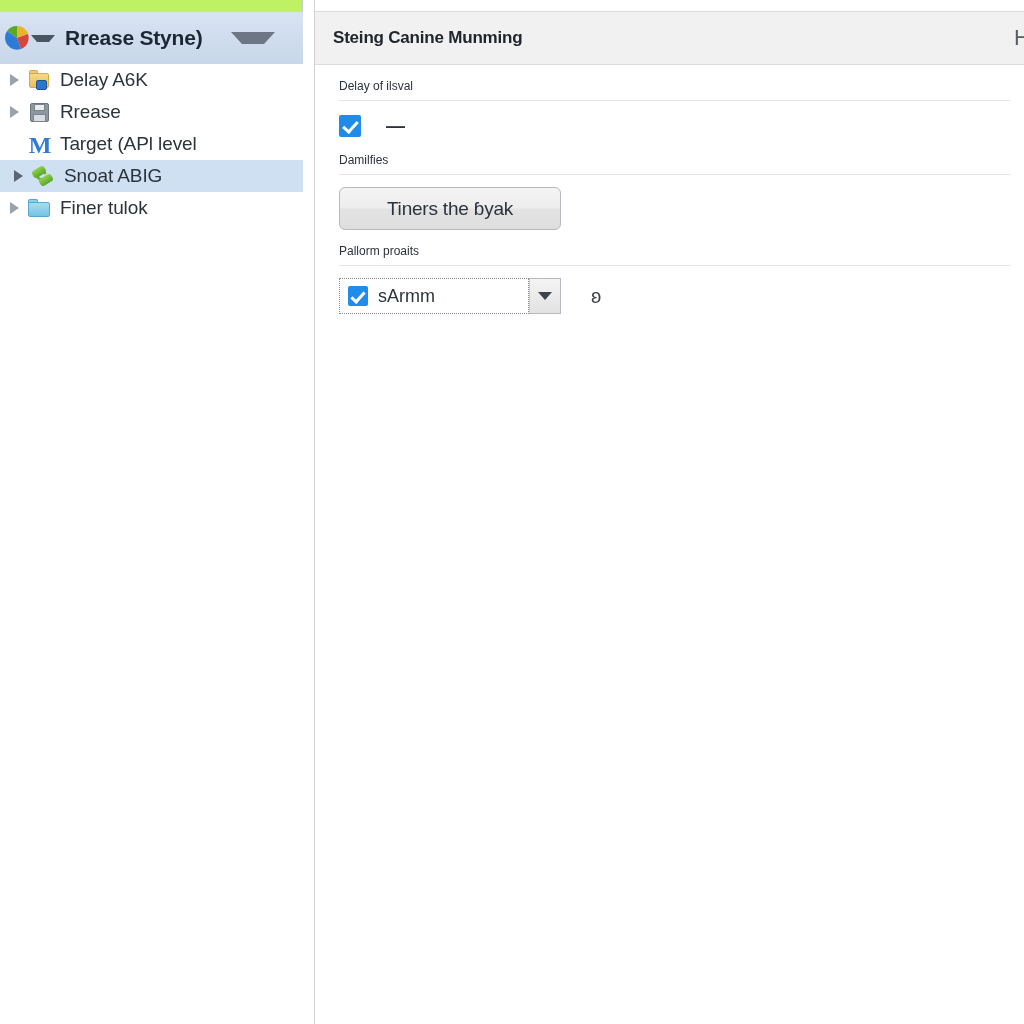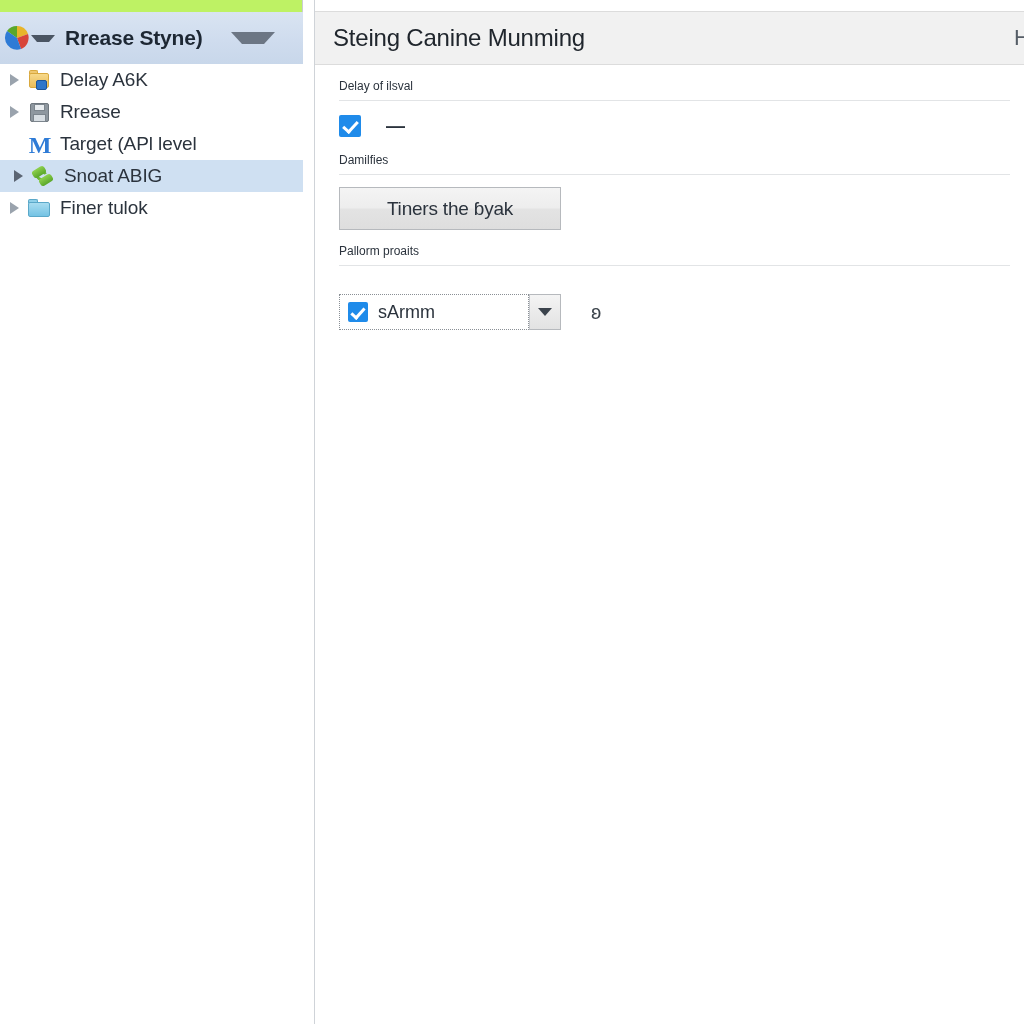--- a/index.html
+++ b/index.html
@@ -270,22 +270,22 @@
     border-top: 1px solid #dcdcdc;
     display: flex;
     align-items: center;
     justify-content: space-between;
     padding: 0 0 0 18px;
     box-sizing: border-box;
     margin-top: 11px;
   }
 
   .detail-title {
-    font-size: 24px;
-    font-weight: normal;
+    font-size: 17px;
+    font-weight: bold;
     color: #20262d;
     white-space: nowrap;
     letter-spacing: -0.2px;
   }
 
   .header-right-glyph {
     font-size: 22px;
     color: #555d66;
     padding-right: 0;
     margin-right: -4px;
@@ -352,34 +352,34 @@
     font-weight: bold;
     letter-spacing: 0;
   }
 
   .btn-classic {
     margin-top: 12px;
     width: 222px;
     height: 43px;
     background: linear-gradient(to bottom, #f4f4f4 0%, #ededed 48%, #e3e3e3 52%, #dedede 100%);
     border: 1px solid #b6b9bd;
-    border-radius: 0;
+    border-radius: 6px;
     font-size: 19px;
     color: #2b333d;
     font-family: "Liberation Sans", sans-serif;
     cursor: pointer;
     display: block;
     padding: 0;
     letter-spacing: -0.2px;
   }
 
   .combo-row {
     display: flex;
     align-items: center;
-    margin-top: 28px;
+    margin-top: 12px;
   }
 
   .combobox {
     width: 222px;
     height: 36px;
     display: flex;
     align-items: stretch;
     flex: 0 0 222px;
   }
 

